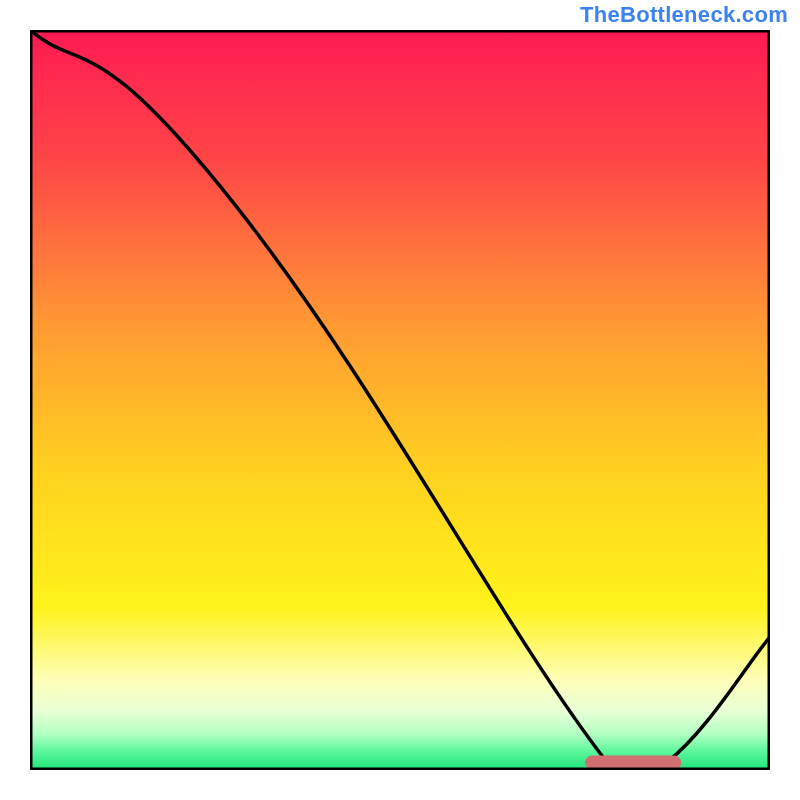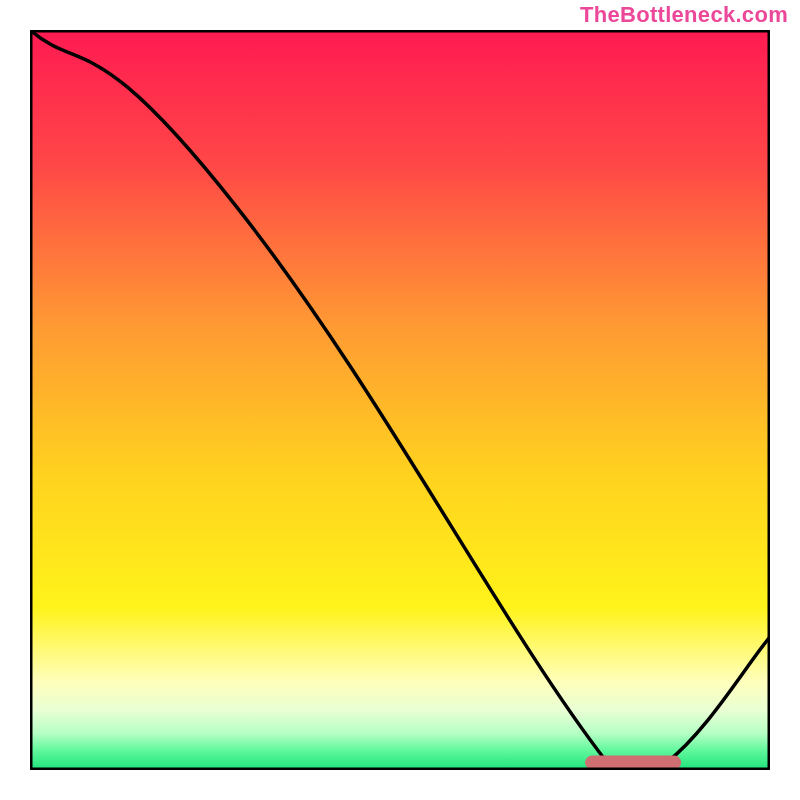--- a/index.html
+++ b/index.html
@@ -15,21 +15,21 @@
     position: relative;
     width: 800px;
     height: 800px;
   }
   .attribution {
     position: absolute;
     top: 2px;
     right: 12px;
     font-size: 22px;
     font-weight: 700;
-    color: #ec4899;
+    color: #3b82f6;
     letter-spacing: 0.3px;
   }
   .plot {
     position: absolute;
     left: 30px;
     top: 30px;
     width: 740px;
     height: 740px;
   }
   .plot svg {

